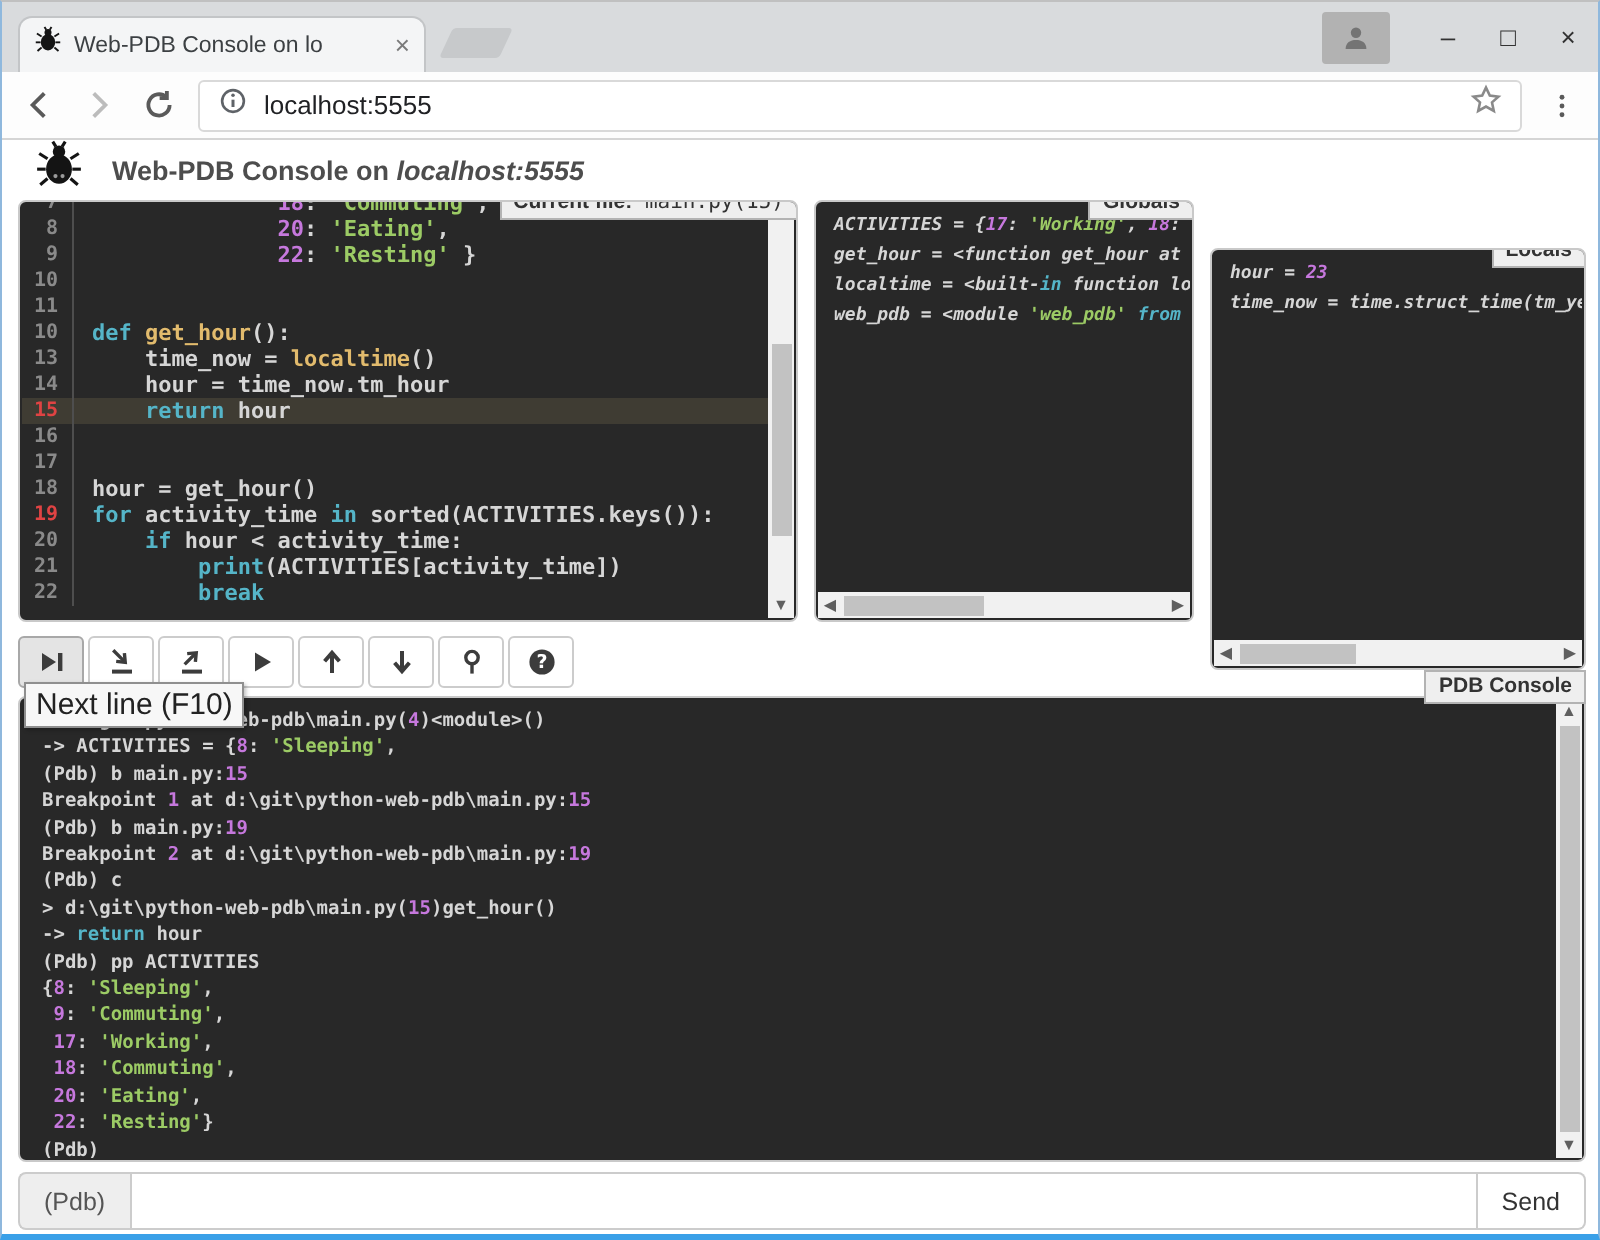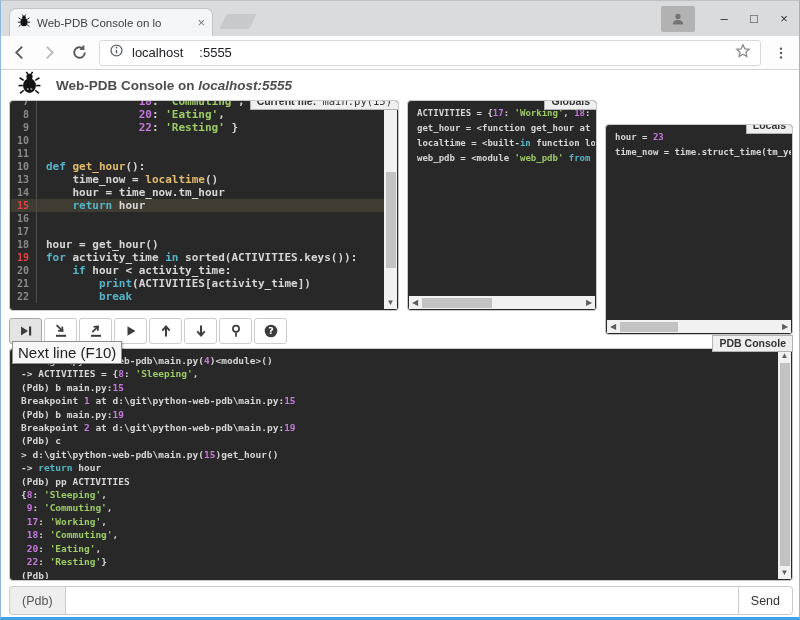--- a/index.html
+++ b/index.html
@@ -22,21 +22,21 @@
   .profile-btn { width:34px; height:26px; background:#b2b2b2; border-radius:2px; margin-right:14px;
                  display:flex; align-items:center; justify-content:center; }
   .wbtn { width:30px; height:30px; display:flex; align-items:center; justify-content:center;
           font-size:13px; color:#323232; }
   .navbar { height:34px; background:#fdfdfd; border-bottom:1px solid #d5d5d5;
             display:flex; align-items:center; padding:0 8px; gap:10px; }
   .navicon { width:20px; height:20px; display:flex; align-items:center; justify-content:center; }
   .omnibox { flex:1; height:26px; border:1px solid #d9d9d9; border-radius:3px; background:#fff;
              display:flex; align-items:center; padding:0 9px; gap:8px; }
   .url { font-size:13px; color:#202124; }
-  .url .port { color:#202124;margin-left:16px; }
+  .url .port { color:#202124; }
   .star { margin-left:auto; }
 
   
   .page { position:relative; height:547px; background:#fff; }
   .app-header { position:absolute; top:0; left:0; right:0; height:30px;
                 display:flex; align-items:center; gap:14px; padding:0 16px; }
   .app-title { font-size:13.5px; font-weight:bold; color:#4d4d4d; }
   .app-title em { font-style:italic; }
 
   .panel { position:absolute; background:#282828; border:1px solid #c9c9c9; border-radius:4px; }
@@ -57,21 +57,21 @@
   .ccode { padding-left:9px; }
 
   .vscroll { position:absolute; top:1px; right:1px; bottom:1px; width:13px; background:#f1f1f1; }
   .vscroll .arr { position:absolute; left:0; width:13px; height:12px; color:#5f5f5f; font-size:8px;
                   text-align:center; line-height:12px; }
   .vscroll .thumb { position:absolute; left:1.5px; width:10px; background:#c2c2c2; }
 
   .side-panel { width:190px; height:211px; overflow:hidden; }
   .side-dark { position:absolute; left:1px; right:1px; top:0; bottom:14px; padding:5px 8px; overflow:hidden; }
   .sline { font-family:"DejaVu Sans Mono",monospace; font-size:9px; font-weight:bold;
-           line-height:15px; white-space:pre; }
+           line-height:15px; white-space:pre;font-style:italic; }
   .hscroll { position:absolute; left:1px; right:1px; bottom:1px; height:13px; background:#f1f1f1; }
   .hscroll .arr { position:absolute; top:0; height:13px; width:12px; color:#5f5f5f; font-size:8px;
                   text-align:center; line-height:13px; }
   .hscroll .thumb { position:absolute; top:1.5px; height:10px; background:#c2c2c2; }
 
   
   .tk-p { color:#d6d6d6; }
   .tk-k { color:#55b5c8; }
   .tk-s { color:#9ccb65; }
   .tk-n { color:#c678dd; }

